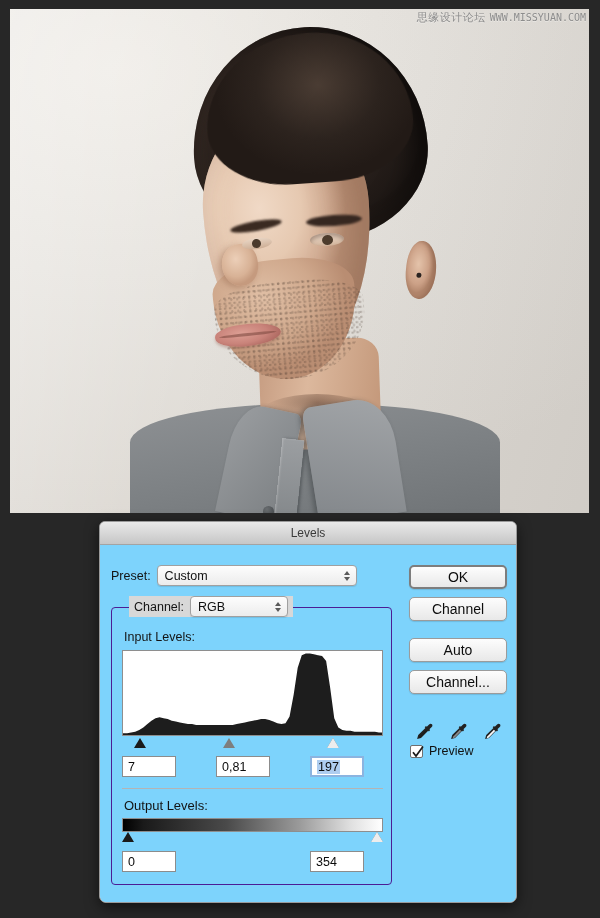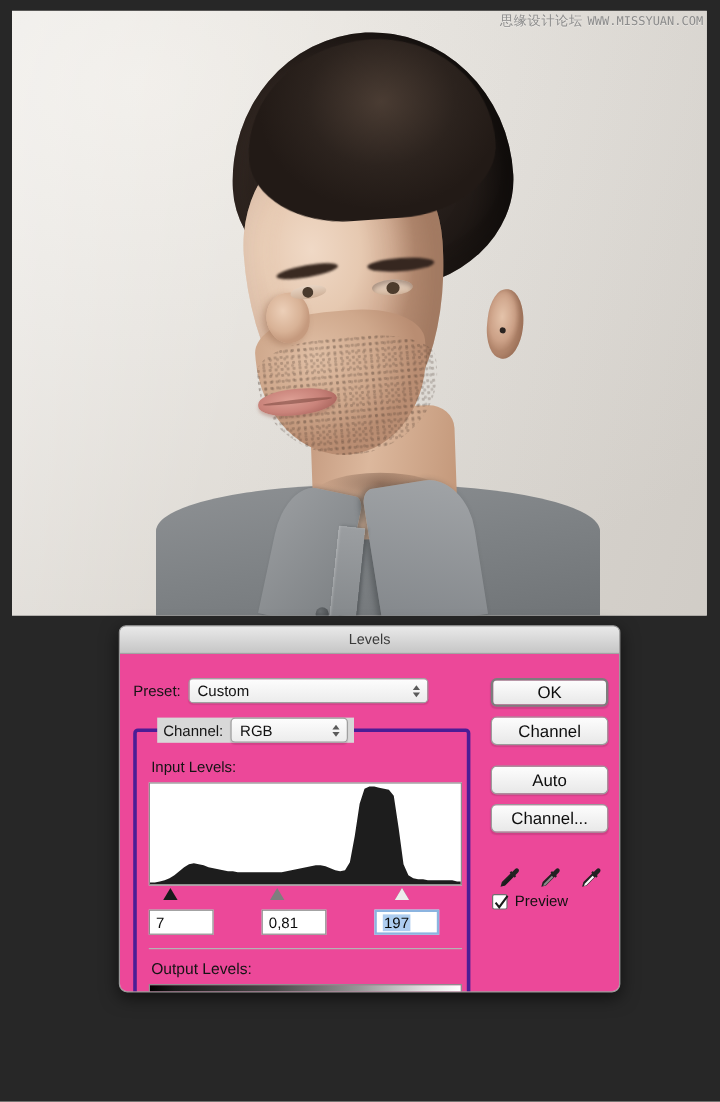--- a/index.html
+++ b/index.html
@@ -141,36 +141,36 @@
     position:absolute;right:14px;top:10px;
     color:#8c8c8c;font-size:11px;letter-spacing:.5px;
     white-space:nowrap;
     font-family:"DejaVu Sans", sans-serif;
     text-shadow:0 1px 0 rgba(255,255,255,.35);
   }
   #watermark .wm-url{font-family:"DejaVu Sans Mono", monospace;font-size:10px;letter-spacing:0;}
 
   
   #levels-dialog{
-    position:absolute;left:99px;top:521px;width:418px;height:306px;
+    position:absolute;left:99px;top:521px;width:418px;height:382px;
     background:#d6d6d6;
     border-radius:6px 6px 7px 7px;
     box-shadow:0 4px 14px rgba(0,0,0,.55);
     border:1px solid #9a9a9a;
     box-sizing:border-box;
     overflow:hidden;
   }
   #titlebar{
     height:22px;
     background:linear-gradient(#e9e9e9,#c6c6c6);
     border-bottom:1px solid #a3a3a3;
     display:flex;align-items:center;justify-content:center;
   }
   #titlebar .t{font-size:12px;color:#3a3a3a;}
-  #dlg-body{position:relative;height:359px;background:#ec4899;}
+  #dlg-body{position:relative;height:359px;background:#7dd3fc;}
 
   .row-preset{
     position:absolute;left:11px;top:20px;display:flex;align-items:center;gap:6px;
   }
   .lbl{font-size:12.5px;color:#141414;}
   .popup{
     height:21px;background:linear-gradient(#fdfdfd,#ececec);
     border:1px solid #a0a0a0;border-radius:4px;
     display:flex;align-items:center;
     padding:0 22px 0 7px;position:relative;
@@ -189,21 +189,21 @@
 
   #gear-btn{
     position:absolute;left:370px;top:22px;width:22px;height:18px;
     display:flex;align-items:center;gap:1px;cursor:default;
   }
   #gear-btn .tri{width:0;height:0;border-left:3px solid transparent;border-right:3px solid transparent;border-top:4px solid #3c3c3c;}
 
   
   #input-group{
     position:absolute;left:11px;top:62px;width:281px;height:278px;
-    border:3px solid #4c1d95;border-radius:4px;
+    border:1px solid #4c1d95;border-radius:4px;
     box-sizing:border-box;
   }
   #channel-row{
     position:absolute;left:17px;top:-12px;display:flex;align-items:center;gap:6px;
     background:#d8d8d8;padding:0 5px;
   }
   #channel-popup{width:98px;}
 
   #input-levels-label{position:absolute;left:12px;top:22px;font-size:12.5px;color:#141414;}
   #histogram{

